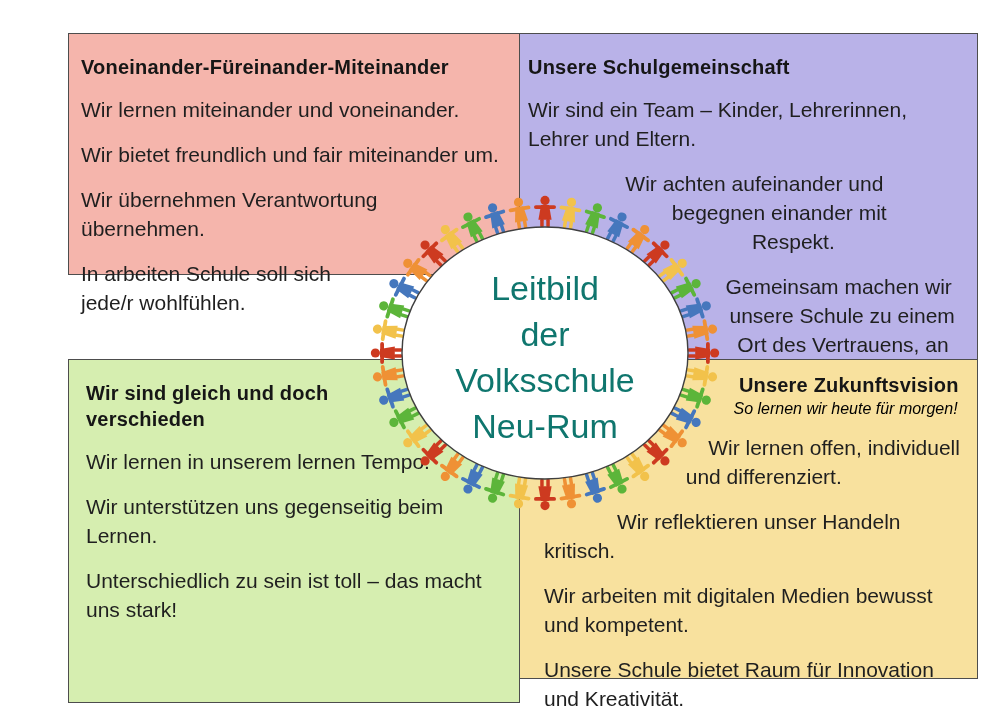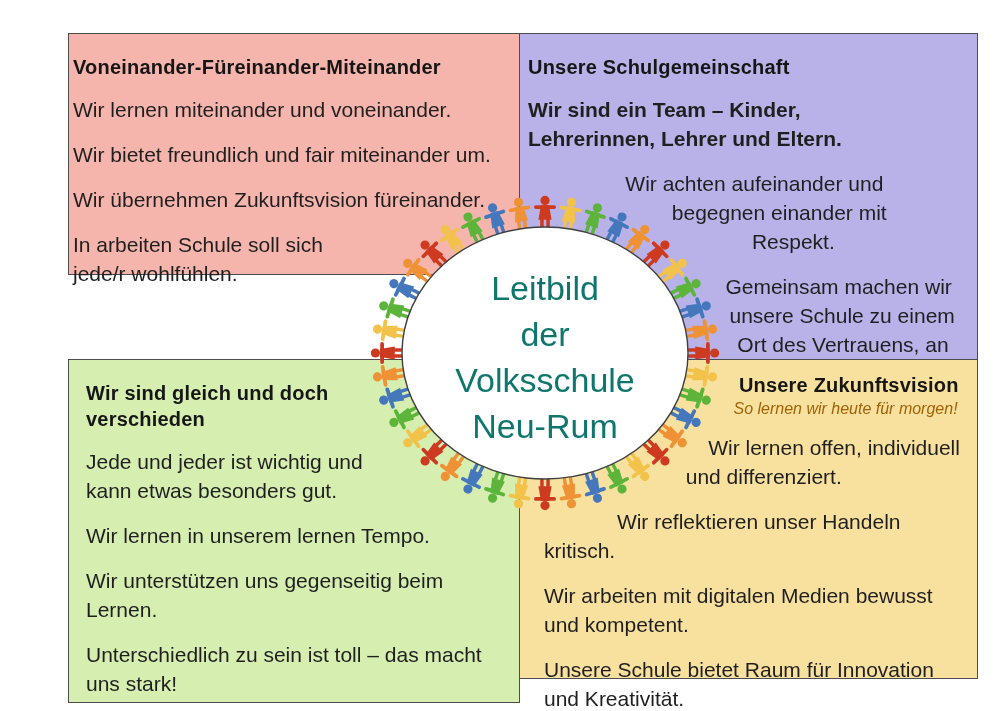--- a/index.html
+++ b/index.html
@@ -3,48 +3,48 @@
 <meta charset="utf-8">
 <style>
   html,body { margin:0; padding:0; background:#ffffff; }
   .page {
     position:relative; width:1006px; height:711px; background:#ffffff;
     font-family:"Liberation Sans", sans-serif; color:#1f1f1f; overflow:hidden;
   }
   .panel {
     position:absolute; box-sizing:border-box; border:1px solid #4d4d4d; z-index:1;
   }
-  .panel.tl { left:68px;  top:33px;  width:452px; height:242px; padding:12px 14px 0 4px; }
+  .panel.tl { left:68px;  top:33px;  width:452px; height:242px; padding:12px 14px 0 12px; }
   .panel.tr { left:519px; top:33px;  width:459px; height:327px; padding:12px 10px 0 8px; }
   .panel.bl { left:68px;  top:359px; width:452px; height:344px; padding:12px 14px 0 17px; }
   .panel.br { left:519px; top:359px; width:459px; height:320px; padding:10px 10px 0 24px; }
 
   .panel h2 {
     margin:8px 0 0; font-size:20px; line-height:1.3; font-weight:700;
     letter-spacing:0.2px; color:#161616;
   }
   .panel p.item { margin:16px 0 0; font-size:21px; line-height:1.38; }
 
   
   .tl .i0 { margin-top:24px; }
   .tl .i3 { max-width:282px; margin-top:14px; }
-  .tr .i0 { margin-top:26px; max-width:400px;font-weight:bold; }
+  .tr .i0 { margin-top:26px; max-width:400px; }
   .tr .i1 { max-width:362px; text-align:center; }
   .tr .i2 { max-width:428px; text-align:center; }
   .bl h2  { max-width:300px; }
   .bl .i0 { margin-top:20px; max-width:302px; }
   .bl .i1, .bl .i2, .bl .i3 { margin-top:14px; }
   .br .i0 { margin-top:40px; }
   .br .i1 { margin-top:28px; max-width:400px; }
   .br .i2 { margin-top:26px; }
   .br .i3 { margin-top:22px; max-width:396px; }
 
   .br header { text-align:center; }
   .br header h2 { margin-top:2px; }
-  .br .subtitle { font-size:16px; font-style:italic; margin:2px 0 0; color:#a16207; }
+  .br .subtitle { font-size:16px; font-style:italic; margin:2px 0 0; color:#000000; }
 
   
   .float-ring { float:left; pointer-events:none; }
   .float-tr {
     width:225px; height:313px;
     shape-outside: ellipse(182px 165px at 17px 307px);
     shape-margin:3px;
   }
   .float-br {
     width:215px; height:145px;
@@ -64,35 +64,34 @@
 </style>
 </head>
 <body>
 
 <div class="page">
 
   <section class="panel tl" style="background: rgb(245, 181, 172);">
     <h2>Voneinander-Füreinander-Miteinander</h2>
     <p class="item i0">Wir lernen miteinander und voneinander.</p>
     <p class="item i1">Wir bietet freundlich und fair miteinander um.</p>
-    <p class="item i2">Wir übernehmen Zukunftsvision füreinander.</p>
+    <p class="item i2">Wir übernehmen Verantwortung übernehmen.</p>
     <p class="item i3">In arbeiten Schule soll sich jede/r wohlfühlen.</p>
   </section>
 
   <section class="panel tr" style="background: rgb(185, 178, 232);">
     <div class="float-ring float-tr"></div>
     <h2>Unsere Schulgemeinschaft</h2>
     <p class="item i0">Wir sind ein Team – Kinder, Lehrerinnen, Lehrer und Eltern.</p>
     <p class="item i1">Wir achten aufeinander und begegnen einander mit Respekt.</p>
     <p class="item i2">Gemeinsam machen wir unsere Schule zu einem Ort des Vertrauens, an dem sich jede/r wohlfühlt, respektiert wird und gemeinsam lernen kann.</p>
   </section>
 
   <section class="panel bl" style="background: rgb(214, 238, 176);">
     <h2>Wir sind gleich und doch verschieden</h2>
-    <p class="item i0">Jede und jeder ist wichtig und kann etwas besonders gut.</p>
     <p class="item i1">Wir lernen in unserem lernen Tempo.</p>
     <p class="item i2">Wir unterstützen uns gegenseitig beim Lernen.</p>
     <p class="item i3">Unterschiedlich zu sein ist toll – das macht uns stark!</p>
   </section>
 
   <section class="panel br" style="background: rgb(248, 225, 158);">
     <div class="float-ring float-br"></div>
     <header>
       <h2>Unsere Zukunftsvision</h2>
       <p class="subtitle">So lernen wir heute für morgen!</p>

